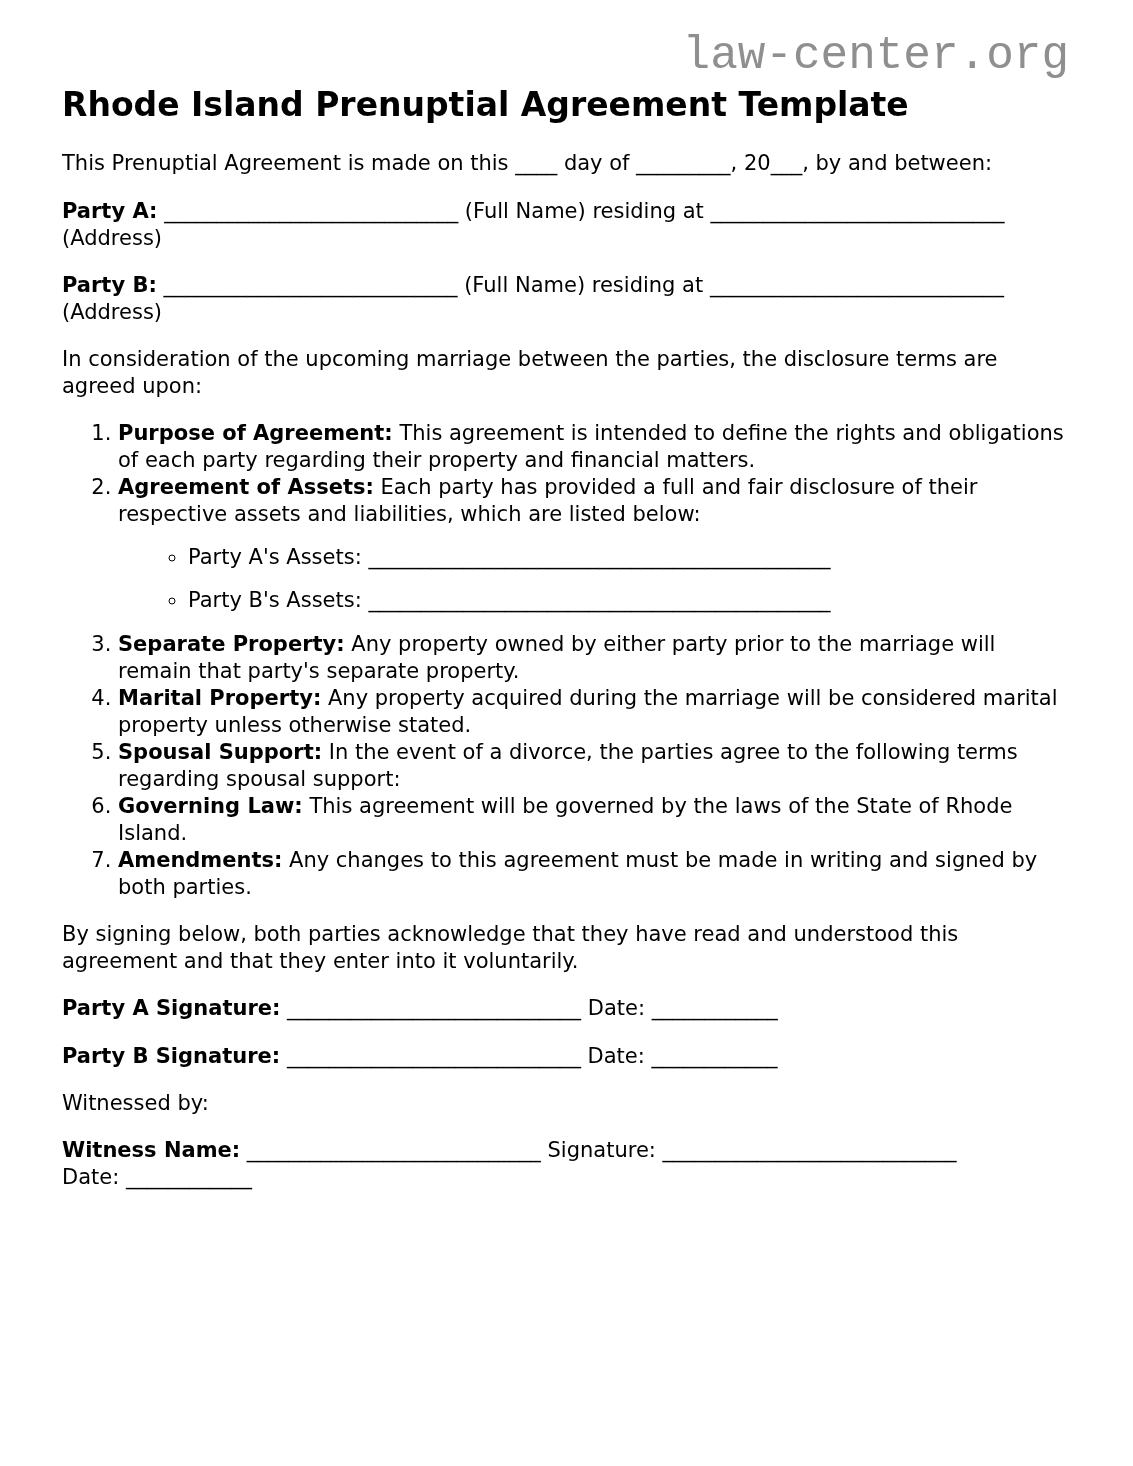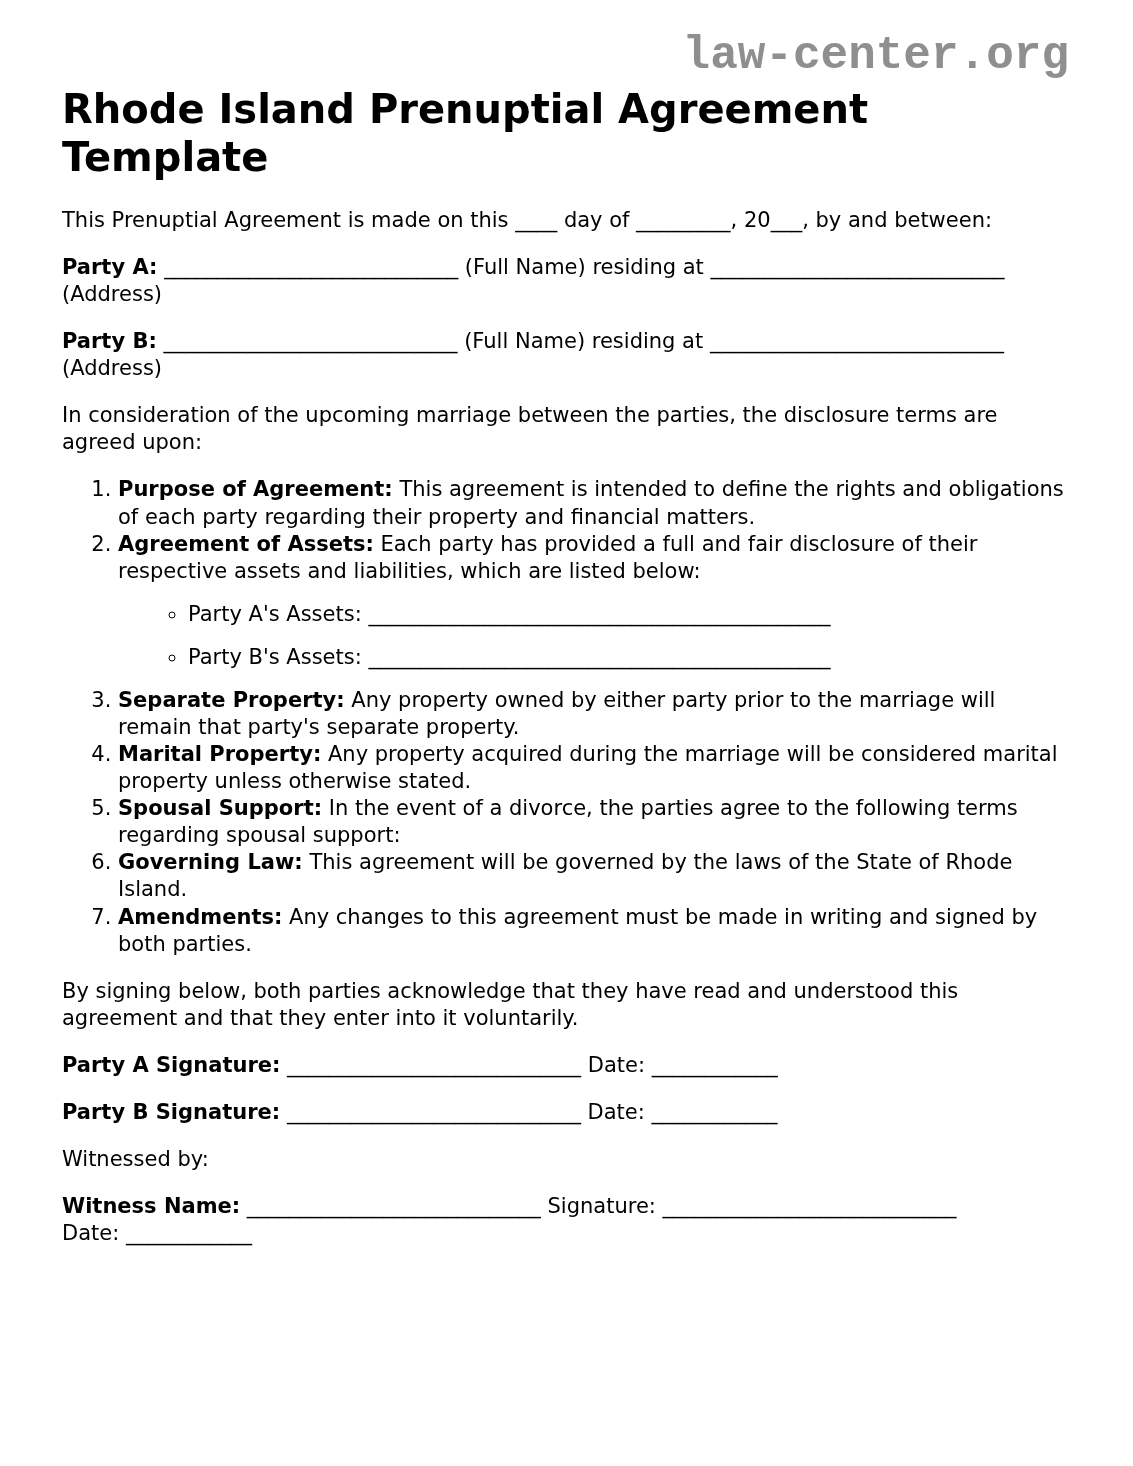--- a/index.html
+++ b/index.html
@@ -13,24 +13,23 @@
     line-height: 1.29;
     padding: 30px 64px 40px 62px;
   }
   .brand {
     font-family: "Liberation Mono", "DejaVu Sans Mono", monospace;
     font-size: 46px;
     line-height: 1.15;
     color: #8f8f8f;
     text-align: right;
     margin-bottom: 2px;
-    font-weight: bold;
   }
   h1.title {
-    font-size: 40px;
+    font-size: 33px;
     line-height: 1.2;
     font-weight: bold;
     color: #000000;
     margin: 0 0 26px 0;
   }
   p.para { margin: 20px 0; }
   ol.terms { margin: 20px 0; padding-left: 56px; }
   ol.terms > li { margin: 0; }
   ul.sub { list-style: circle; margin: 0; padding-left: 54px; }
   ul.sub > li { margin: 16px; }

